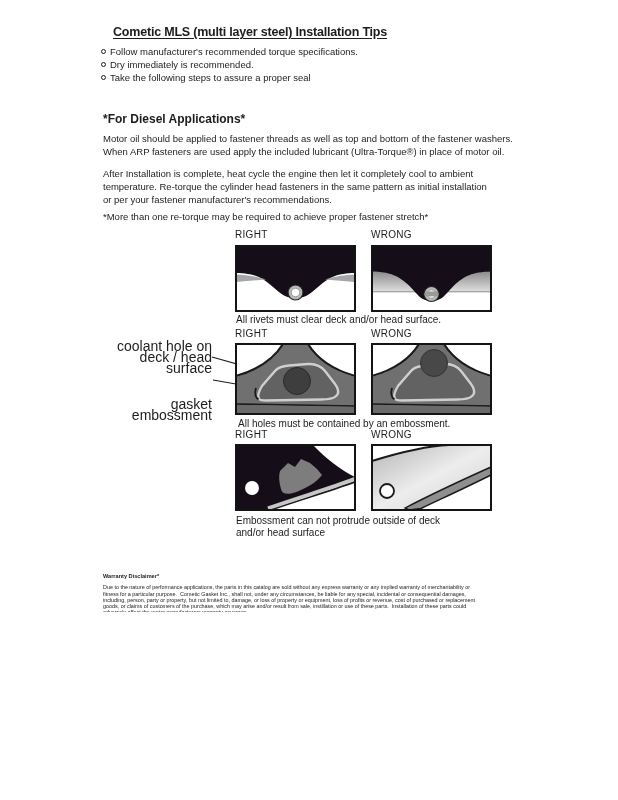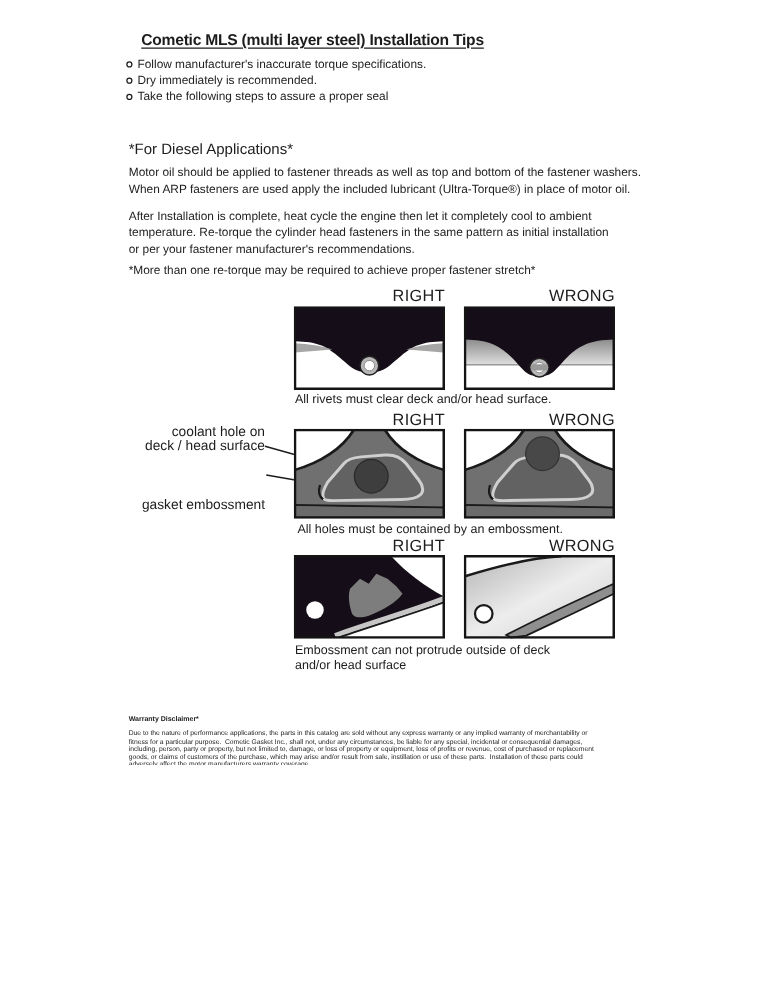--- a/index.html
+++ b/index.html
@@ -8,52 +8,52 @@
   .pre{white-space:pre-wrap;}
   .title{position:absolute;left:113px;top:25px;margin:0;font-size:12.5px;font-weight:bold;
          letter-spacing:-0.2px;text-decoration:underline;text-underline-offset:2px;}
   .bullets{position:absolute;left:101px;top:45px;}
   .subbullets{position:absolute;left:116px;top:84px;}
   .b-row{display:flex;align-items:flex-start;height:13px;font-size:9.5px;line-height:13px;}
   .b-open{flex:0 0 auto;width:3px;height:3px;border:1px solid #1c1c1c;border-radius:50%;
           margin:4px 4px 0 0;}
   .b-fill{flex:0 0 auto;width:4px;height:4px;background:#1c1c1c;border-radius:50%;
           margin:4px 4px 0 0;}
-  .h2{position:absolute;left:103px;top:112px;margin:0;font-size:12px;font-weight:normal;}
+  .h2{position:absolute;left:103px;top:112px;margin:0;font-size:12px;font-weight:bold;}
   .para{position:absolute;left:103px;margin:0;font-size:9.5px;line-height:13px;width:430px;}
   .para1{top:132px;} .para2{top:167px;} .para3{top:210px;}
-  .fig-h{position:absolute;width:121px;text-align:right;font-size:13px;letter-spacing:0.3px;}
+  .fig-h{position:absolute;width:121px;text-align:left;font-size:10px;letter-spacing:0.3px;}
   .fh-1l{left:235px;top:229px;} .fh-1r{left:371px;top:229px;}
   .fh-2l{left:235px;top:328px;} .fh-2r{left:371px;top:328px;}
   .fh-3l{left:235px;top:429px;} .fh-3r{left:371px;top:429px;}
   .fig{position:absolute;}
   .f1l{left:235px;top:245px;} .f1r{left:371px;top:245px;}
   .f2l{left:235px;top:343px;} .f2r{left:371px;top:343px;}
   .f3l{left:235px;top:444px;} .f3r{left:371px;top:444px;}
   .caption{position:absolute;font-size:10px;line-height:11.5px;}
   .cap1{left:236px;top:314px;} .cap2{left:238px;top:418px;} .cap3{left:236px;top:515px;}
-  .fig-label{position:absolute;left:100px;width:112px;text-align:right;font-size:11px;line-height:11px;}
+  .fig-label{position:absolute;left:100px;width:112px;text-align:right;font-size:14px;line-height:11px;}
   .lbl-coolant{top:341px;} .lbl-emboss{top:375px;margin-top:24px;}
   .leader{position:absolute;left:205px;top:345px;}
   .legal{position:absolute;left:103px;top:573px;width:416px;font-size:5.4px;line-height:6.3px;color:#222;}
   .legal h3{margin:0 0 5px 0;font-size:5.6px;}
   .legal p{margin:0 0 6px 0;}
   .page-code{position:absolute;left:384px;top:751px;font-size:15px;letter-spacing:0.3px;color:#111;text-align:right;}
 </style>
 </head>
 <body>
 
 <div class="page">
 
   <h1 class="title">Cometic MLS (multi layer steel) Installation Tips</h1>
 
   <div class="bullets">
     <div class="b-row">
       <span class="b-open"></span>
-      <span class="pre">Follow manufacturer's inaccurate torque specifications.</span>
+      <span class="pre">Follow manufacturer's recommended torque specifications.</span>
     </div>
     <div class="b-row">
       <span class="b-open"></span>
       <span class="pre">Dry immediately is recommended.</span>
     </div>
     <div class="b-row">
       <span class="b-open"></span>
       <span class="pre">Take the following steps to assure a proper seal</span>
     </div>
   </div>

